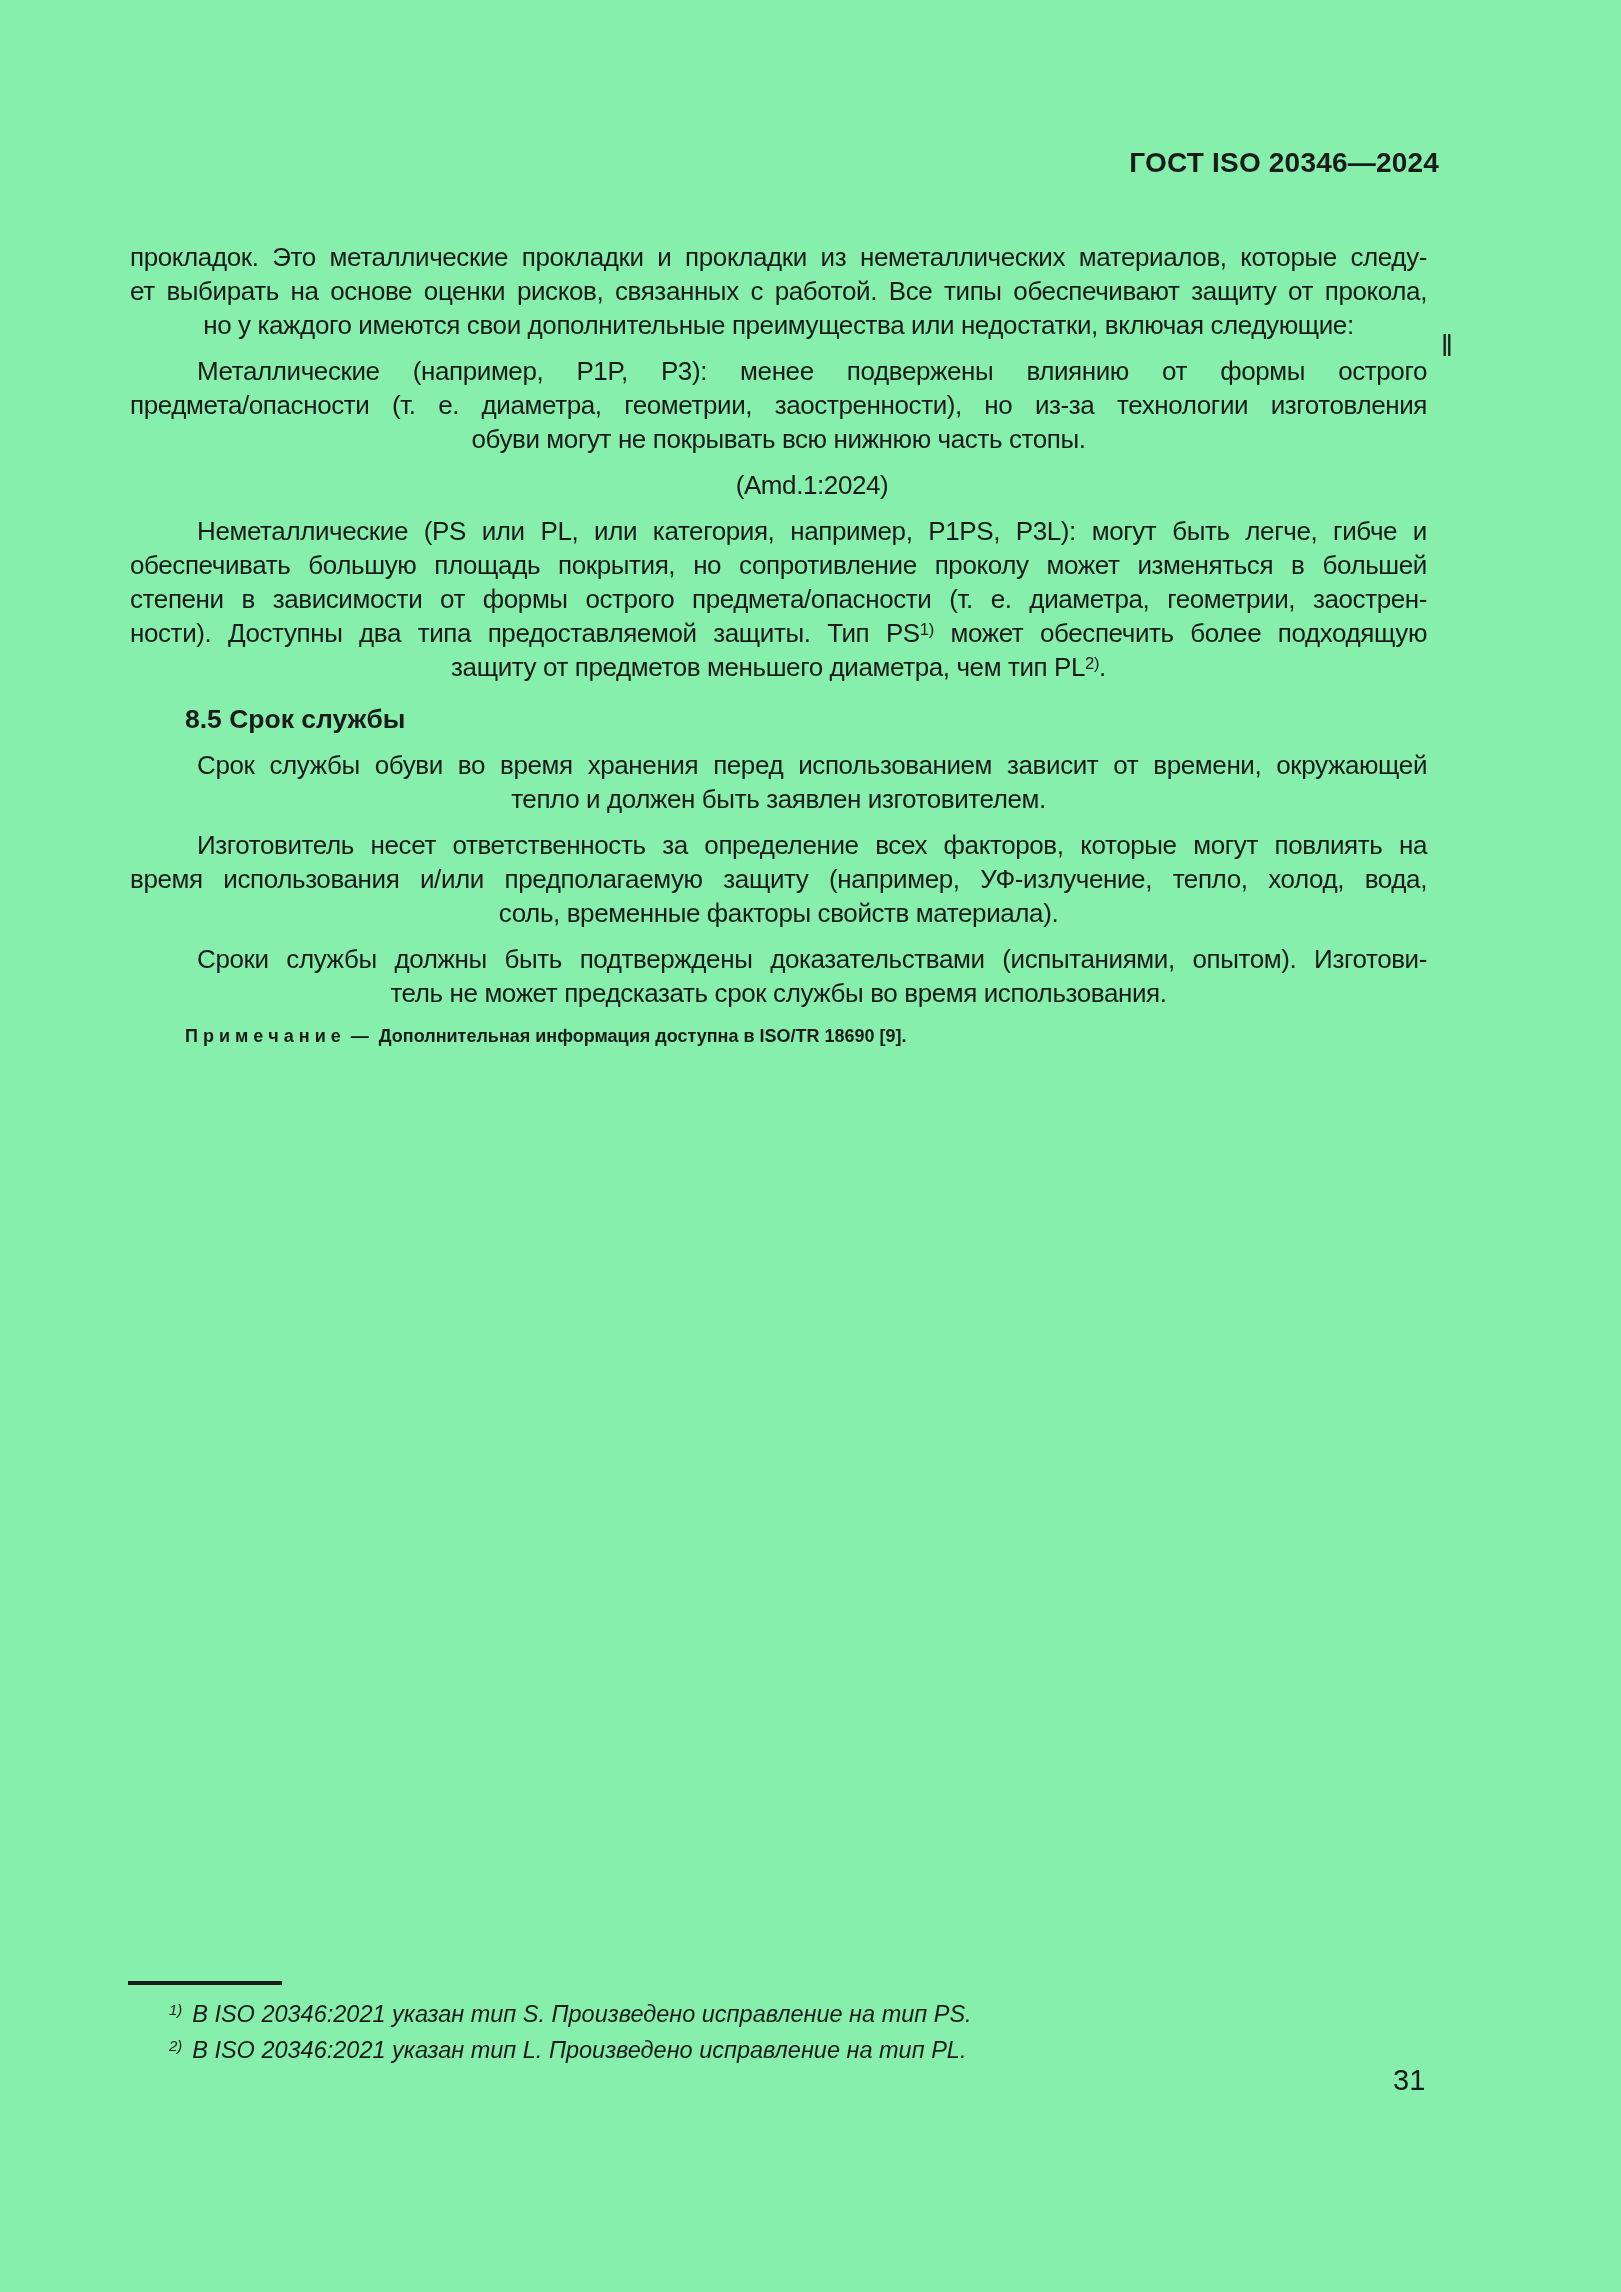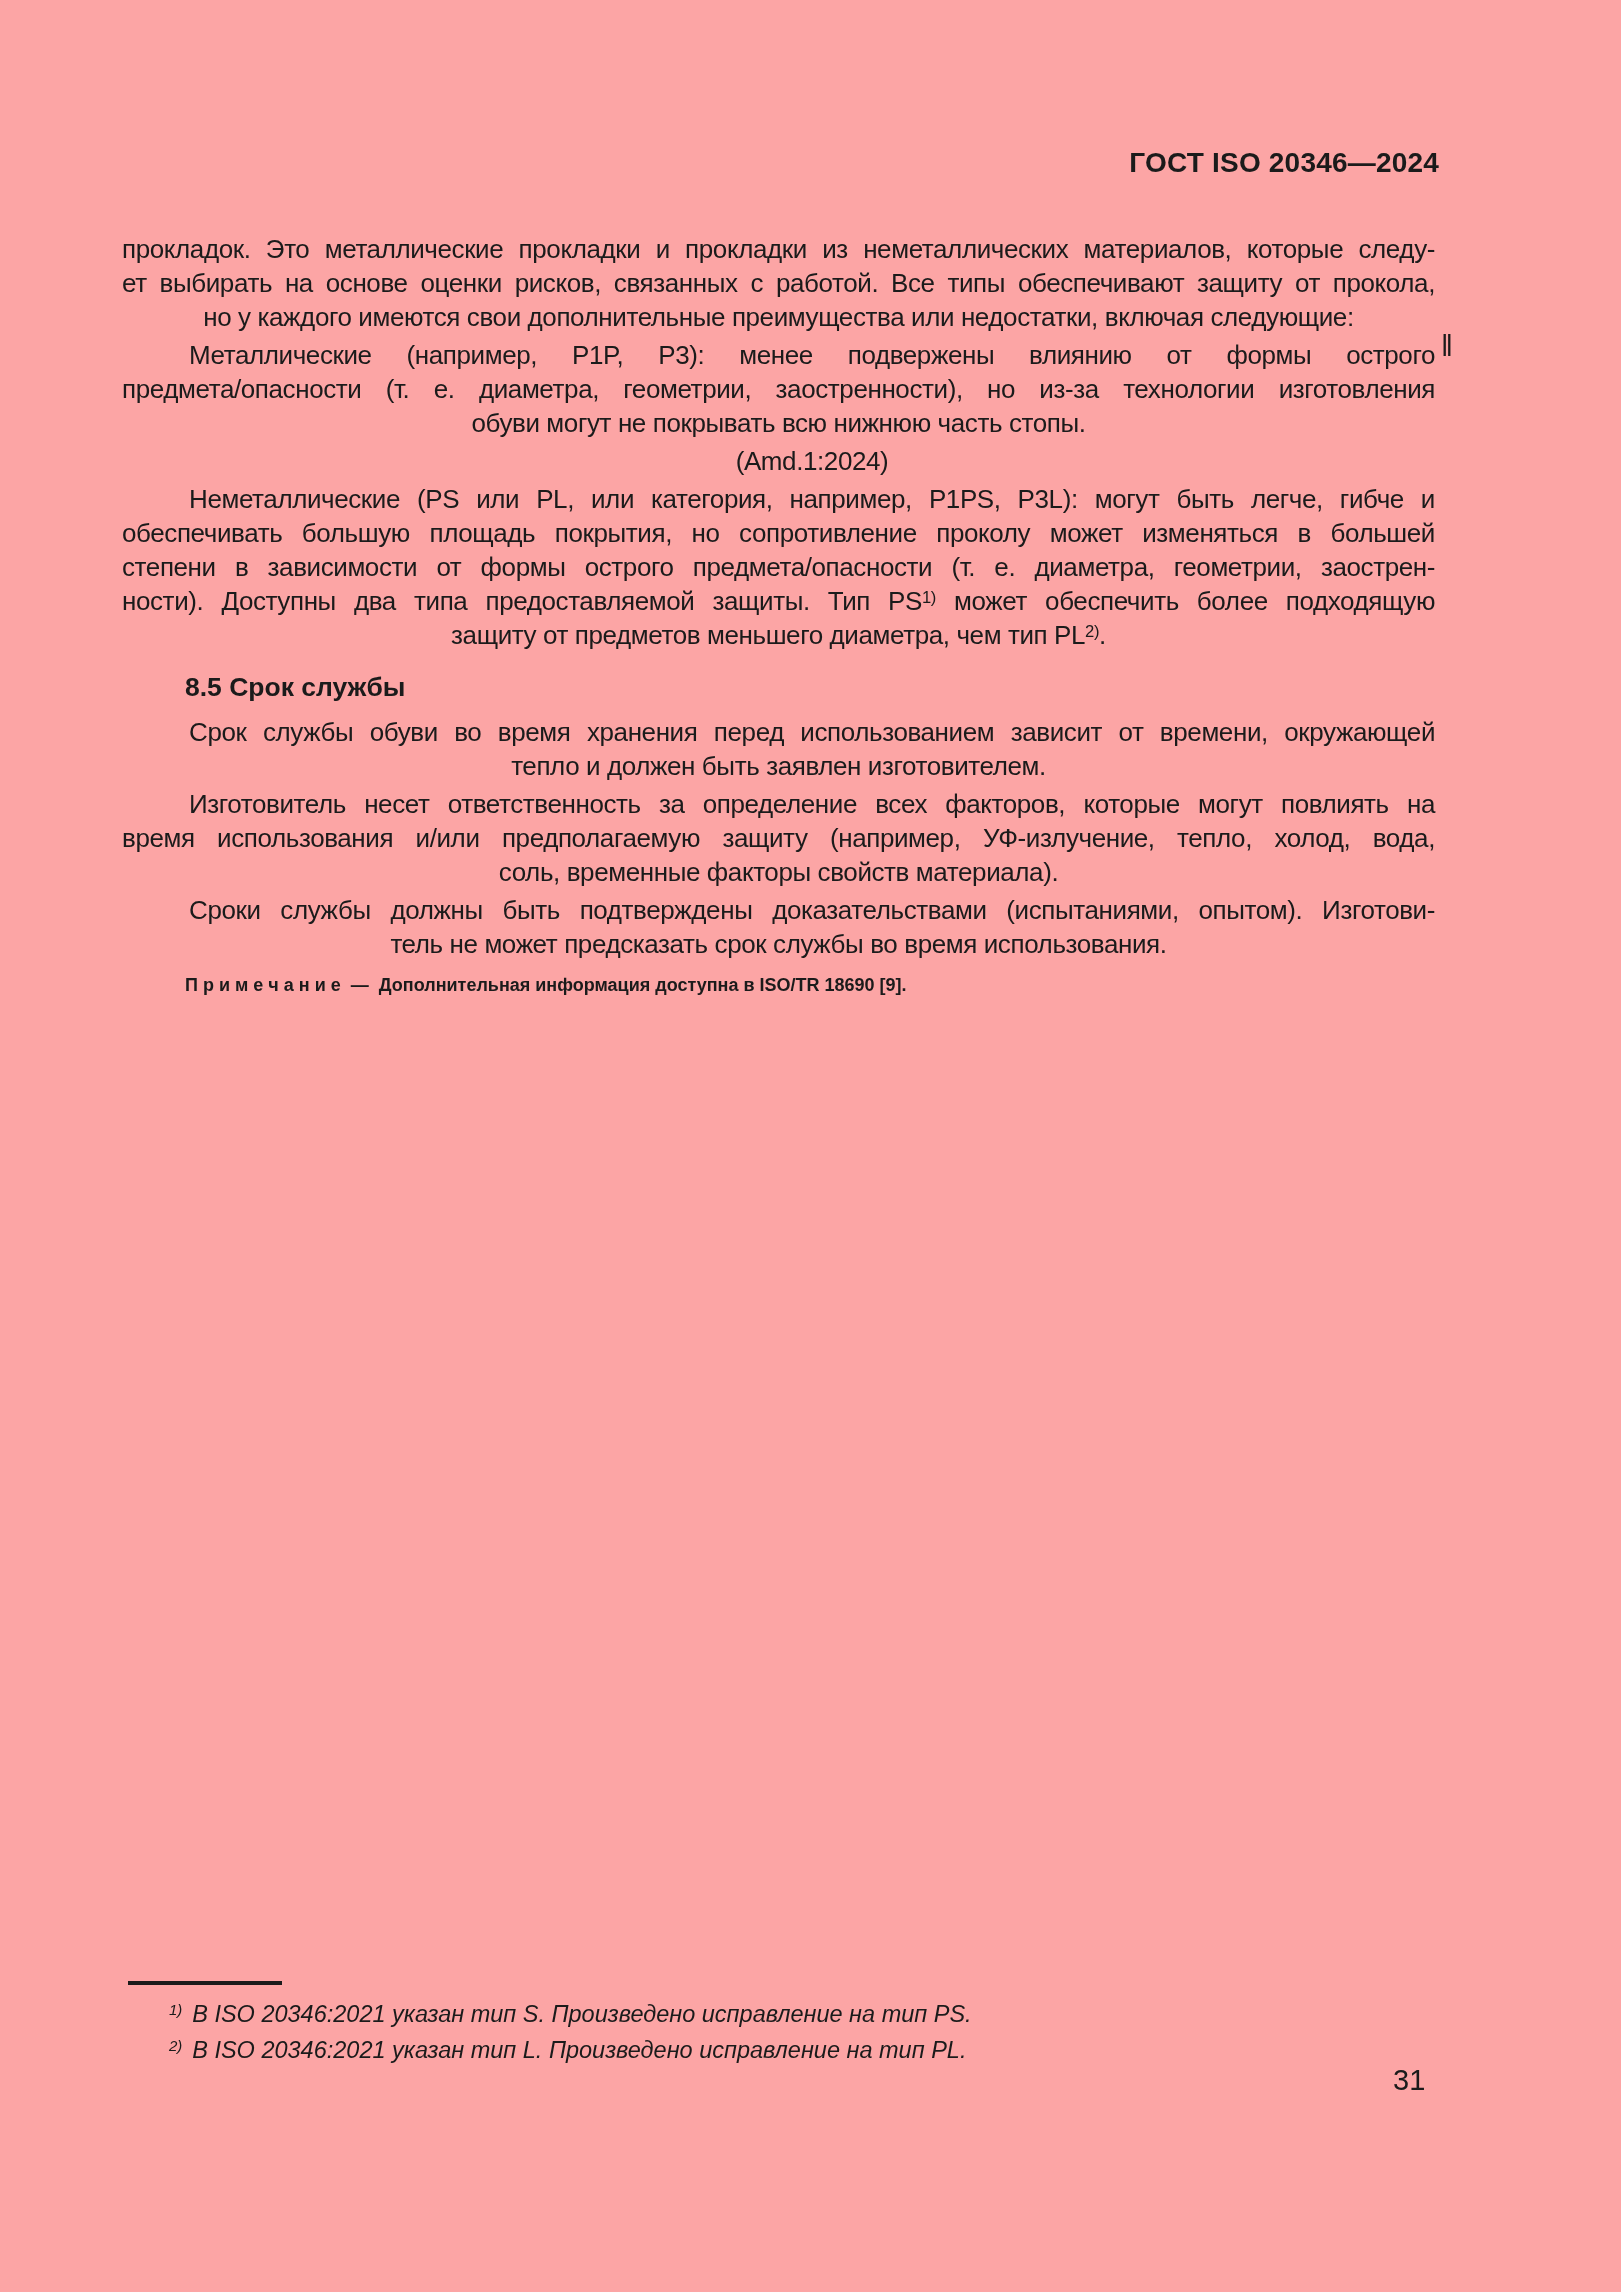--- a/index.html
+++ b/index.html
@@ -4,21 +4,21 @@
 <style>
   html, body {
     margin: 0;
     padding: 0;
     background: #ffffff;
   }
   .page {
     position: relative;
     width: 1621px;
     height: 2293px;
-    background: #fca5a5;
+    background: #86efac;
     font-family: "Liberation Sans", sans-serif;
     color: #1b1b1b;
     overflow: hidden;
   }
   .page-header {
     position: absolute;
     top: 147px;
     left: 118px;
     width: 1321px;
     text-align: right;
@@ -28,21 +28,21 @@
   }
   .content {
     position: absolute;
     top: 228px;
     left: 118px;
     width: 1321px;
     font-size: 26px;
     line-height: 34px;
     letter-spacing: -0.4px;
   }
-  .paragraph { margin: 4px; }
+  .paragraph { margin: 12px; }
   .paragraph .line { white-space: nowrap; text-align: center; }
   .paragraph .line.justify {
     white-space: normal;
     text-align: justify;
     text-align-last: justify;
   }
   .paragraph.indent .line:first-child { text-indent: 67px; }
   .heading {
     font-weight: bold;
     text-indent: 67px;

